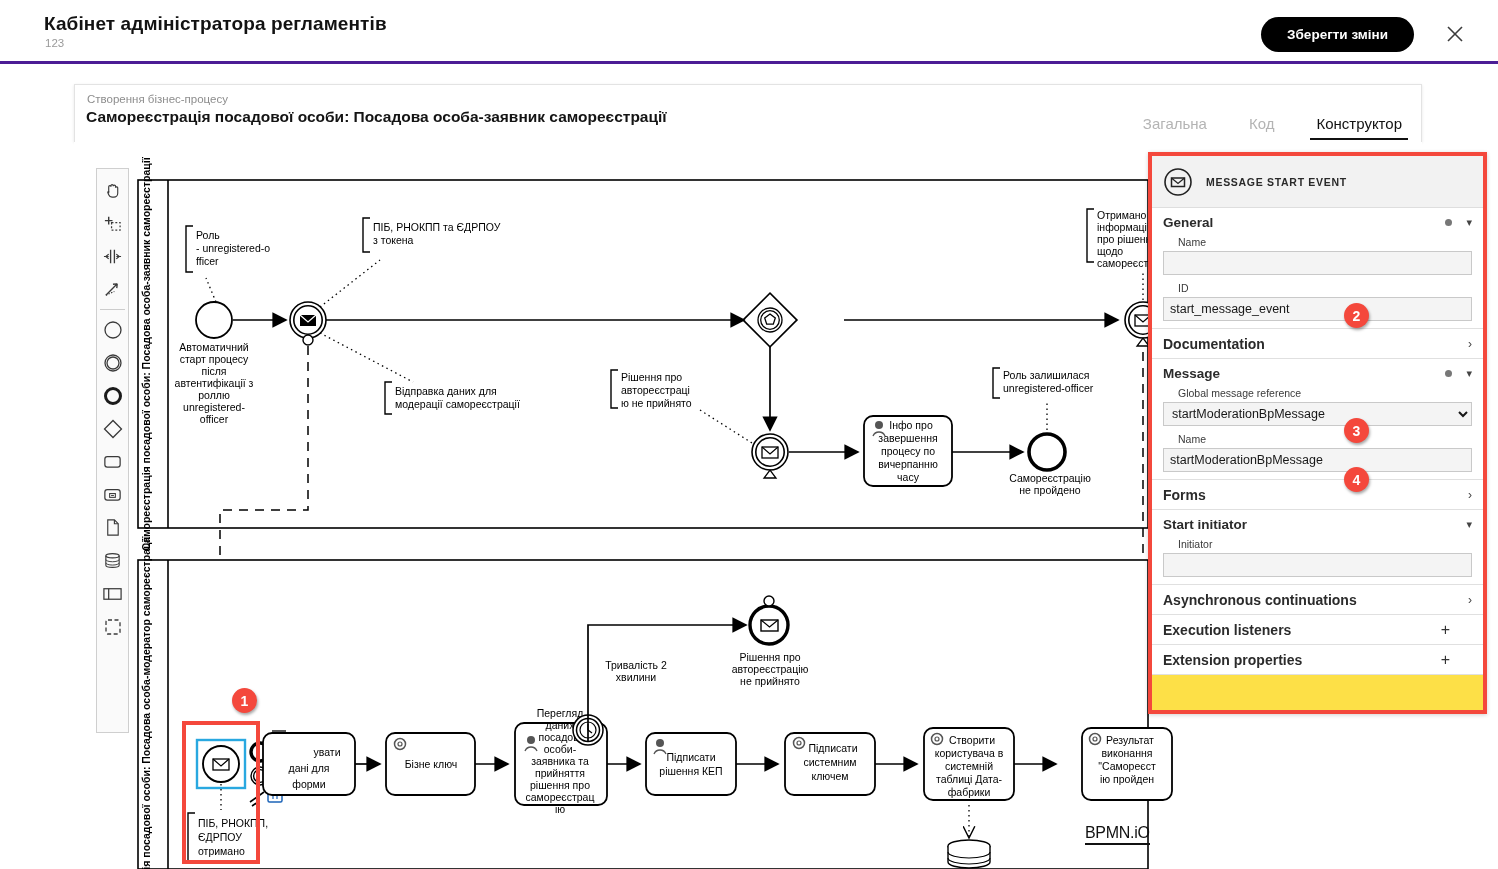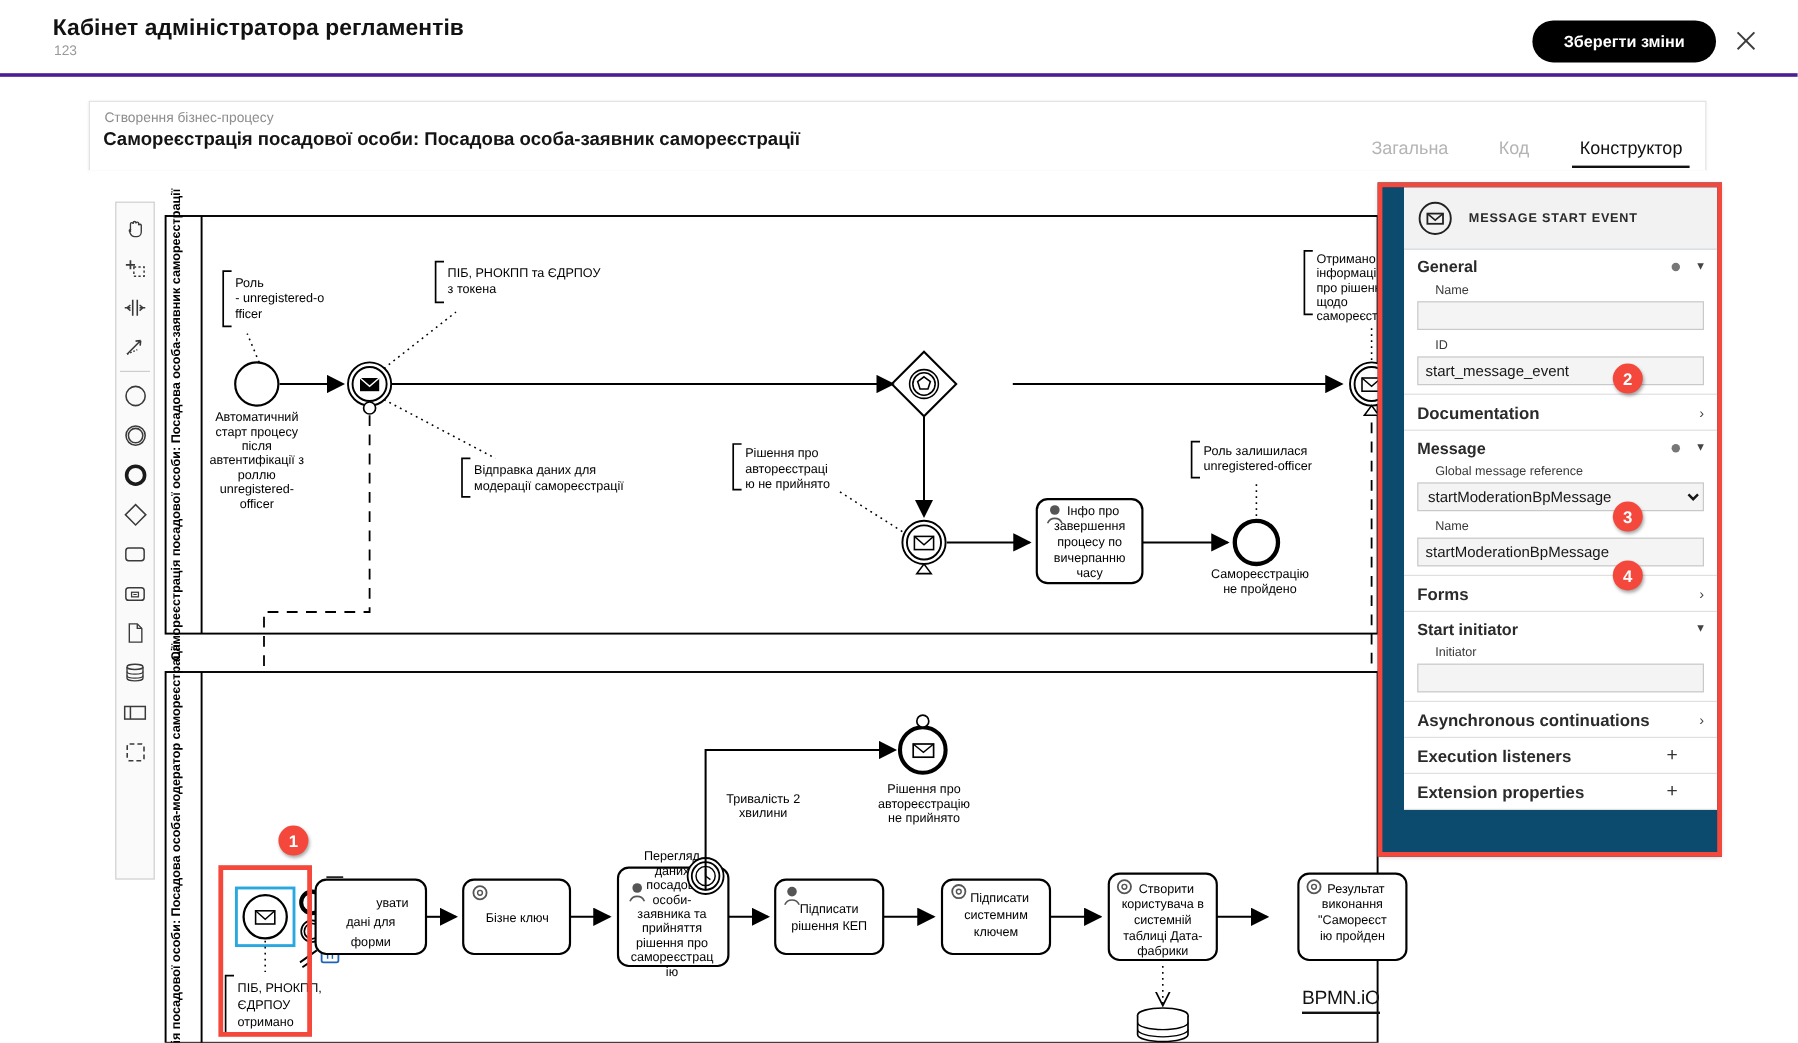--- a/index.html
+++ b/index.html
@@ -19,21 +19,21 @@
   }
   #app-title {
     position: absolute; left: 44px; top: 13px;
     font-size: 19px; font-weight: bold; letter-spacing: .1px; color: #121212;
   }
   #app-subtitle {
     position: absolute; left: 45px; top: 37px;
     font-size: 11.5px; color: #9a9a9a;
   }
   #save-button {
-    position: absolute; right: 68px; top: 17px;
+    position: absolute; right: 84px; top: 17px;
     height: 35px; padding: 0 26px;
     background: #000; color: #fff; border: none; border-radius: 18px;
     font-size: 13.5px; font-weight: bold; cursor: pointer;
     font-family: "Liberation Sans", sans-serif;
   }
   #close-button {
     position: absolute; right: 30px; top: 19px;
     width: 30px; height: 30px; border: none; background: none; cursor: pointer;
     color: #3c3c3c;
   }
@@ -96,27 +96,26 @@
             fill: #000; text-anchor: middle; }
   .task-box { fill: #fff; stroke: #000; stroke-width: 1.8; }
   .flow { stroke: #000; stroke-width: 1.7; fill: none; }
   .dotted { stroke: #000; stroke-width: 1.3; fill: none;
             stroke-dasharray: 1.5,3.5; }
   .dashed { stroke: #000; stroke-width: 1.5; fill: none;
             stroke-dasharray: 9,7; }
 
   
   #props-panel {
-    position: absolute; left: 1148px; top: 152px; width: 287px; height: 562px;
-    background: #0c4a6e;
+    position: absolute; left: 1148px; top: 152px; width: 339px; height: 562px;
+    background: #fde047;
     border: 4px solid #f4483c;
     box-shadow: 0 1px 4px rgba(0,0,0,.18);
     overflow: hidden;
     font-size: 12px;
-    padding-left: 18px;
   }
   #props-header {
     height: 52px; background: #f2f2f2; border-bottom: 1px solid #dedede;
     display: flex; align-items: center; padding-left: 11px; gap: 13px;
   }
   #props-header-title {
     font-size: 10.5px; font-weight: bold; letter-spacing: .7px; color: #2a2a2a;
   }
   .group {
     background: #fff; border-bottom: 1px solid #e0e0e0;

